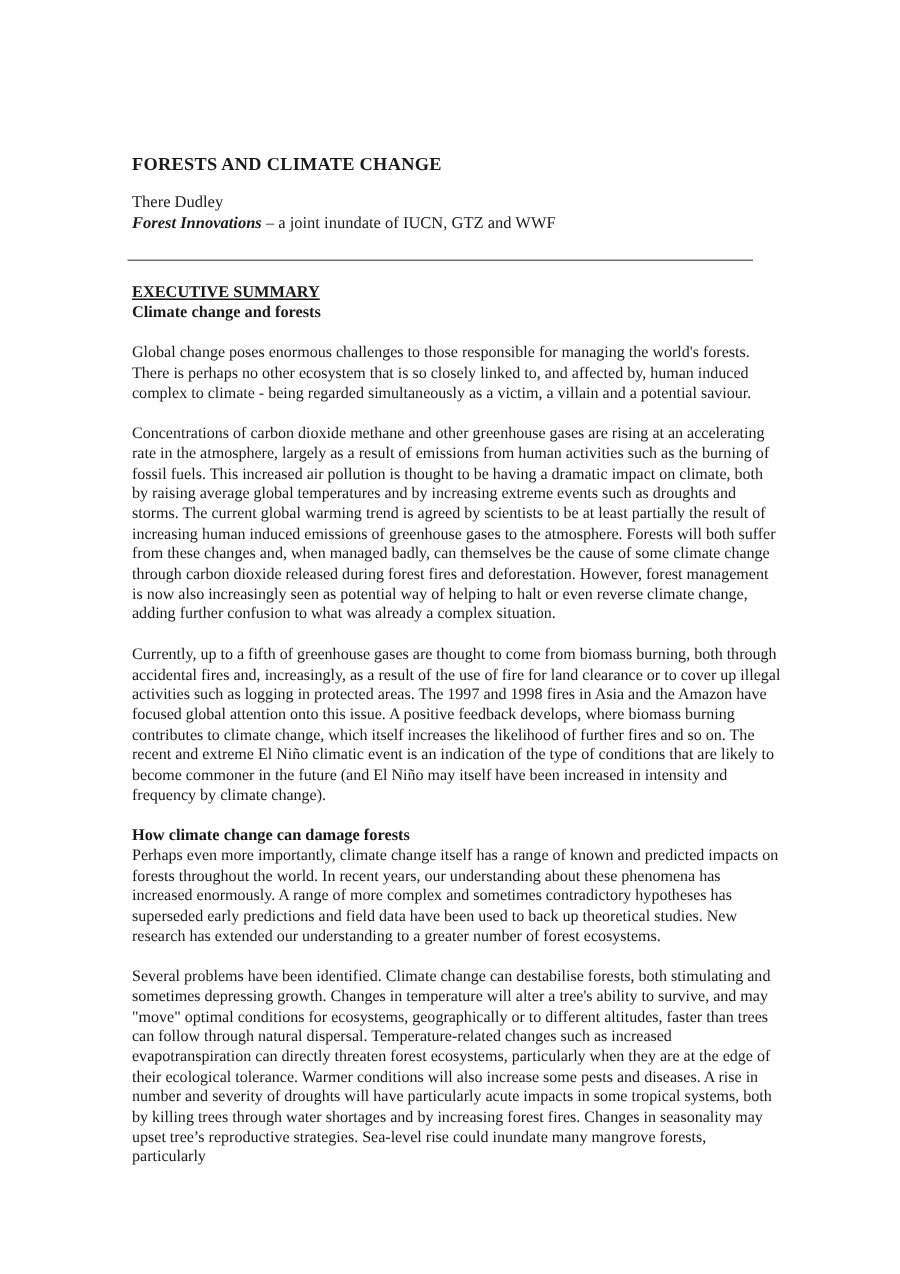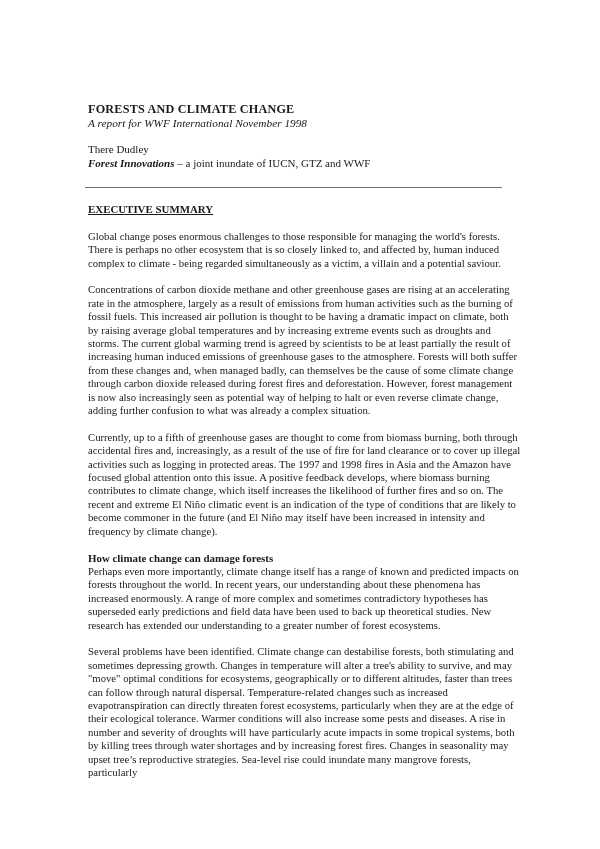--- a/index.html
+++ b/index.html
@@ -72,31 +72,31 @@
   }
 </style>
 </head>
 <body>
 
 <div class="page">
   <div class="content">
 
     <div class="doc-title">FORESTS AND CLIMATE CHANGE</div>
 
-    <div class="doc-subtitle">A report for WWF International November 1998</div>
 
     <div class="author-block">
       <div>There Dudley</div>
       <div><span class="bold-italic">Forest Innovations</span><span> – a joint inundate of IUCN, GTZ and WWF</span></div>
     </div>
 
     <hr class="rule">
 
     <div class="section-heading">EXECUTIVE SUMMARY</div>
 
+    <div class="sub-heading">Climate change and forests</div>
 
     <p class="para">Global change poses enormous challenges to those responsible for managing the world's forests. There is perhaps no other ecosystem that is so closely linked to, and affected by, human induced complex to climate - being regarded simultaneously as a victim, a villain and a potential saviour.</p>
 
     <p class="para">Concentrations of carbon dioxide methane and other greenhouse gases are rising at an accelerating rate in the atmosphere, largely as a result of emissions from human activities such as the burning of fossil fuels. This increased air pollution is thought to be having a dramatic impact on climate, both by raising average global temperatures and by increasing extreme events such as droughts and storms. The current global warming trend is agreed by scientists to be at least partially the result of increasing human induced emissions of greenhouse gases to the atmosphere. Forests will both suffer from these changes and, when managed badly, can themselves be the cause of some climate change through carbon dioxide released during forest fires and deforestation. However, forest management is now also increasingly seen as potential way of helping to halt or even reverse climate change, adding further confusion to what was already a complex situation.</p>
 
     <p class="para">Currently, up to a fifth of greenhouse gases are thought to come from biomass burning, both through accidental fires and, increasingly, as a result of the use of fire for land clearance or to cover up illegal activities such as logging in protected areas. The 1997 and 1998 fires in Asia and the Amazon have focused global attention onto this issue. A positive feedback develops, where biomass burning contributes to climate change, which itself increases the likelihood of further fires and so on. The recent and extreme El Niño climatic event is an indication of the type of conditions that are likely to become commoner in the future (and El Niño may itself have been increased in intensity and frequency by climate change).</p>
 
     <div class="sub-heading spaced">How climate change can damage forests</div>
 
     <p class="para no-gap">Perhaps even more importantly, climate change itself has a range of known and predicted impacts on forests throughout the world. In recent years, our understanding about these phenomena has increased enormously. A range of more complex and sometimes contradictory hypotheses has superseded early predictions and field data have been used to back up theoretical studies. New research has extended our understanding to a greater number of forest ecosystems.</p>

